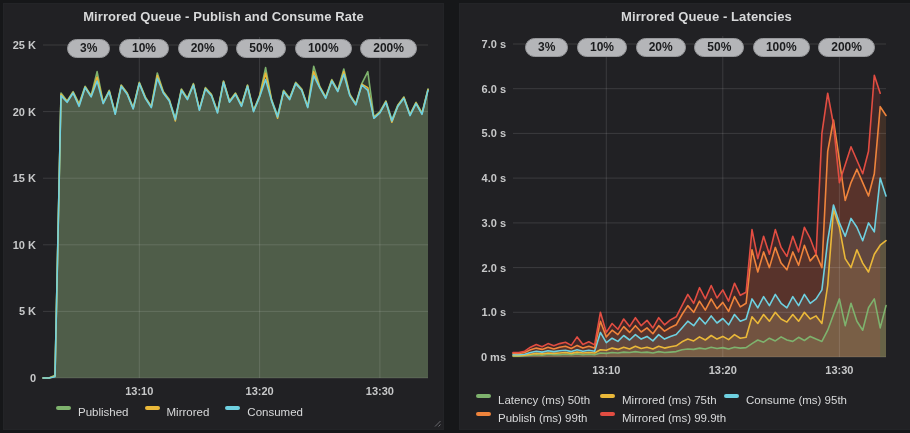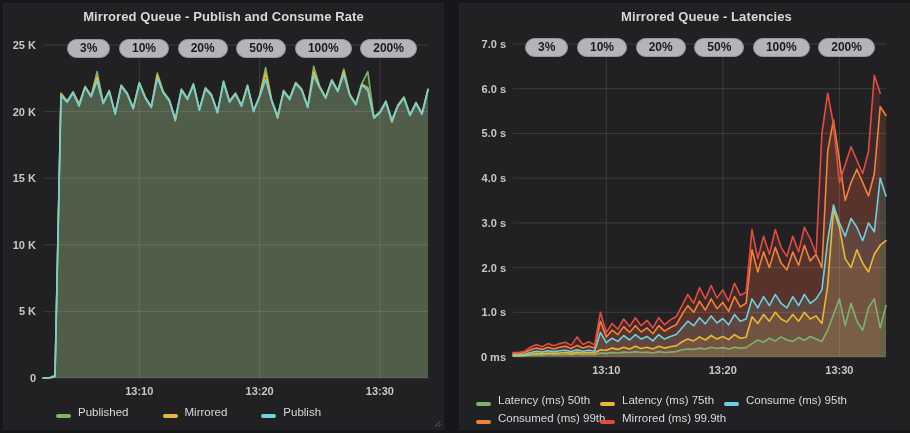--- a/index.html
+++ b/index.html
@@ -36,24 +36,24 @@
   }
   .chart-svg{position:absolute;left:0;top:0;}
   .chart-svg text{
     font-family:"Liberation Sans",sans-serif;
     font-size:11px;font-weight:700;fill:#c7c8c9;
   }
   .legend{
     position:absolute;display:flex;align-items:center;
     font-size:11.5px;color:#d8d9da;
   }
-  #panel-0 .legend{left:52px;bottom:11px;gap:34px;}
+  #panel-0 .legend{left:52px;bottom:11px;gap:16px;}
   #panel-1 .legend{left:16px;bottom:5px;width:396px;flex-wrap:wrap;row-gap:6px;}
   #panel-1 .legend .legend-item{width:124px;}
-  .legend-item{display:flex;align-items:flex-end;cursor:pointer;white-space:nowrap;}
+  .legend-item{display:flex;align-items:flex-start;cursor:pointer;white-space:nowrap;}
   .swatch{display:inline-block;width:15px;height:4px;border-radius:2px;margin-right:7px;flex:0 0 auto;}
   .resize-handle{
     position:absolute;right:2px;bottom:2px;width:8px;height:8px;cursor:nwse-resize;
   }
 </style>
 </head>
 <body>
 
 <div class="panel" id="panel-0">
   <div class="panel-title">Mirrored Queue - Publish and Consume Rate</div>
@@ -95,21 +95,21 @@
       <div class="legend-item">
         <span class="swatch" style="background: rgb(126, 178, 109);"></span>
         <span>Published</span>
       </div>
       <div class="legend-item">
         <span class="swatch" style="background: rgb(234, 184, 57);"></span>
         <span>Mirrored</span>
       </div>
       <div class="legend-item">
         <span class="swatch" style="background: rgb(110, 208, 224);"></span>
-        <span>Publish</span>
+        <span>Consumed</span>
       </div>
     </div>
   <svg class="resize-handle" viewBox="0 0 8 8">
     <path d="M7.5 2 L2 7.5 M7.5 5.5 L5.5 7.5" stroke="#6a6b6f" stroke-width="1" fill="none"></path>
   </svg>
 </div>
 
 <div class="panel" id="panel-1">
   <div class="panel-title">Mirrored Queue - Latencies</div>
   <div class="badges">
@@ -154,29 +154,29 @@
       <text x="262.8" y="370" text-anchor="middle">13:20</text>
       <text x="379.4" y="370" text-anchor="middle">13:30</text>
     </svg>
   <div class="legend">
       <div class="legend-item">
         <span class="swatch" style="background: rgb(126, 178, 109);"></span>
         <span>Latency (ms) 50th</span>
       </div>
       <div class="legend-item">
         <span class="swatch" style="background: rgb(234, 184, 57);"></span>
-        <span>Latency (ms) 75th</span>
+        <span>Mirrored (ms) 75th</span>
       </div>
       <div class="legend-item">
         <span class="swatch" style="background: rgb(110, 208, 224);"></span>
         <span>Consume (ms) 95th</span>
       </div>
       <div class="legend-item">
         <span class="swatch" style="background: rgb(239, 132, 60);"></span>
-        <span>Consumed (ms) 99th</span>
+        <span>Publish (ms) 99th</span>
       </div>
       <div class="legend-item">
         <span class="swatch" style="background: rgb(226, 77, 66);"></span>
         <span>Mirrored (ms) 99.9th</span>
       </div>
     </div>
   <svg class="resize-handle" viewBox="0 0 8 8">
     <path d="M7.5 2 L2 7.5 M7.5 5.5 L5.5 7.5" stroke="#6a6b6f" stroke-width="1" fill="none"></path>
   </svg>
 </div>

